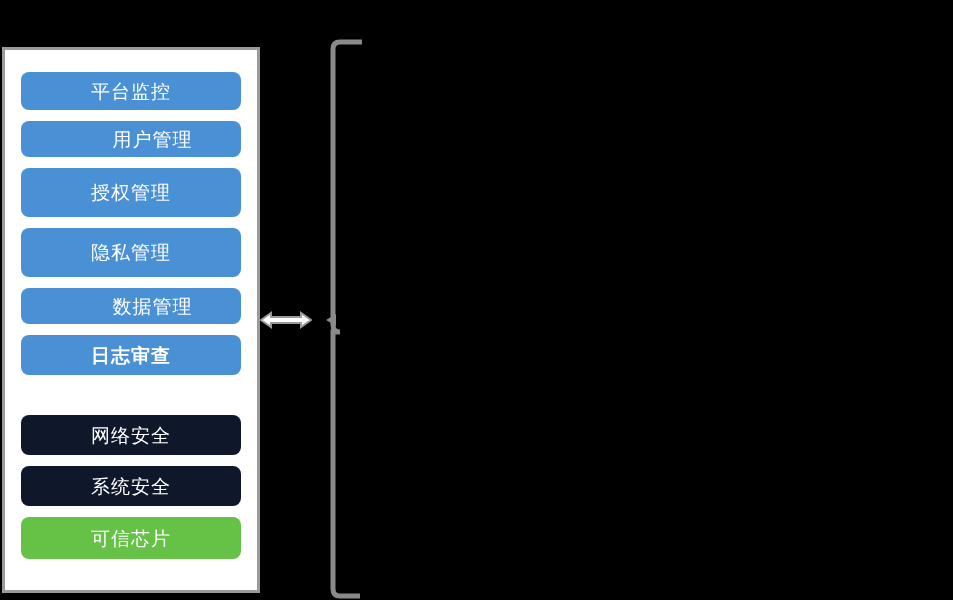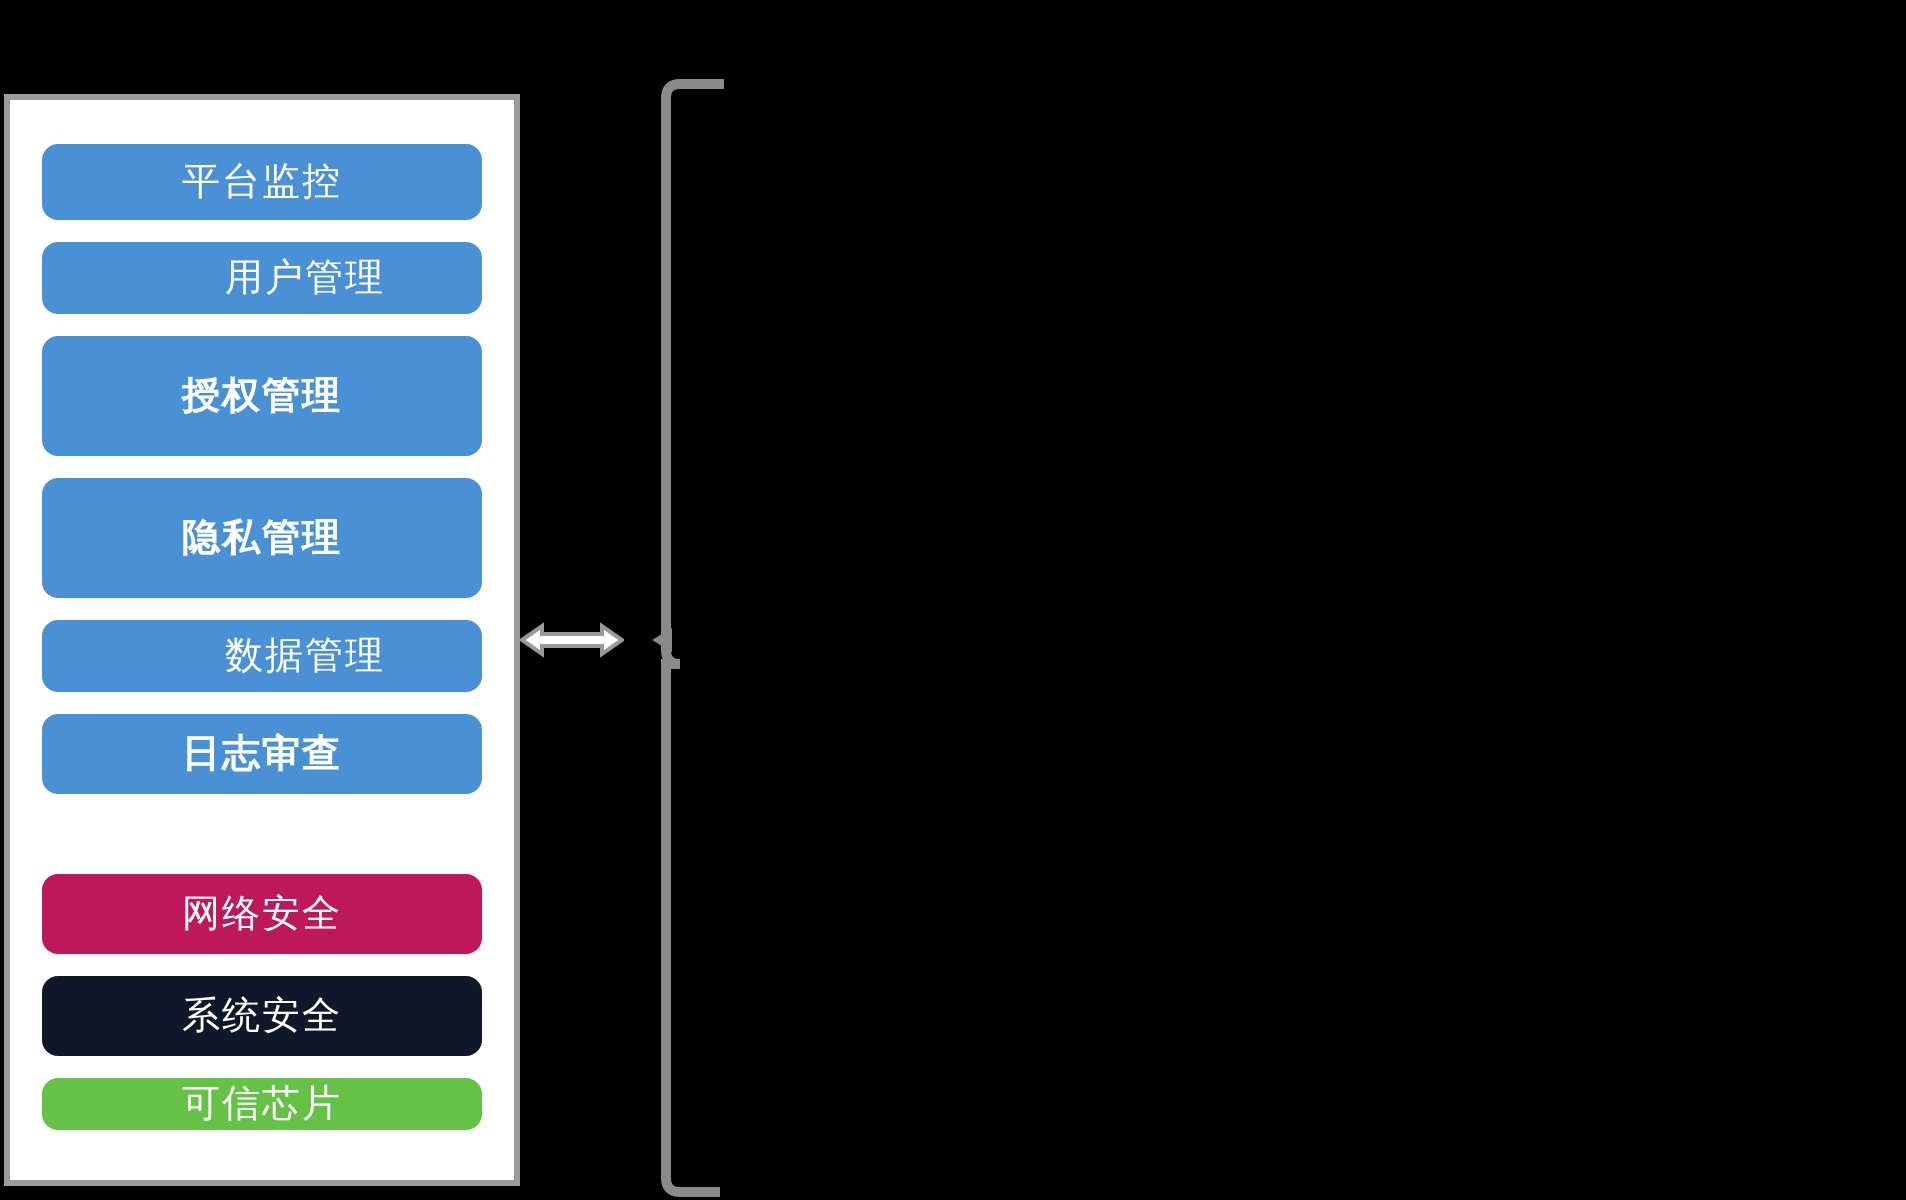--- a/index.html
+++ b/index.html
@@ -59,22 +59,22 @@
     line-height: 1;
     user-select: none;
     box-sizing: border-box;
   }
   .pill-blue { background: #4a90d4; }
   .pill-green { background: #66c247; }
 
   
   .h-36 { height: 36px; padding-left: 43px; }
   .h-38 { height: 38px; }
-  .h-48 { height: 60px; font-weight: bold; }
-  .h-42 { height: 26px; }
+  .h-48 { height: 49px; }
+  .h-42 { height: 42px; }
   .h-40 { height: 40px; }
 
   
   #arrow {
     position: absolute;
     left: 260px;
     top: 306px;
     width: 52px;
     height: 28px;
   }
@@ -111,21 +111,21 @@
         </div>
         <div class="pill pill-blue h-36" style="background: rgb(74, 144, 212); justify-content: center;">
           <span>数据管理</span>
         </div>
         <div class="pill pill-blue h-40" style="background: rgb(74, 144, 212); font-weight: bold;">
           <span>日志审查</span>
         </div>
       </div>
 
       <div class="group group-green">
-        <div class="pill pill-green h-40" style="background: #be185d;">
+        <div class="pill pill-green h-40" style="background: #0f172a;">
           <span>网络安全</span>
         </div>
         <div class="pill pill-green h-40" style="background: #0f172a;">
           <span>系统安全</span>
         </div>
         <div class="pill pill-green h-42" style="background: rgb(102, 194, 71);">
           <span>可信芯片</span>
         </div>
       </div>
 

